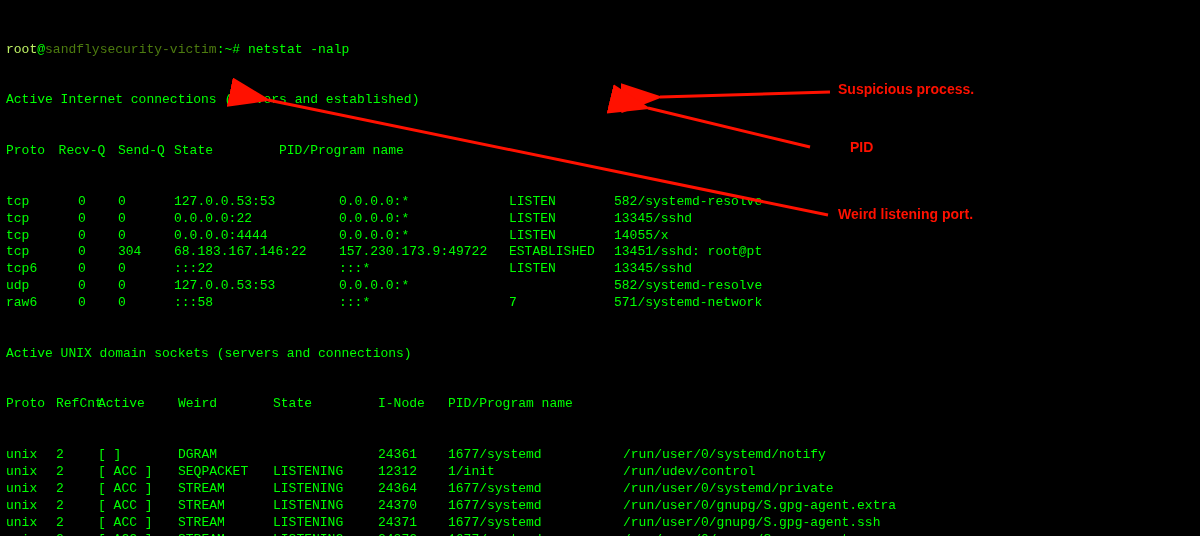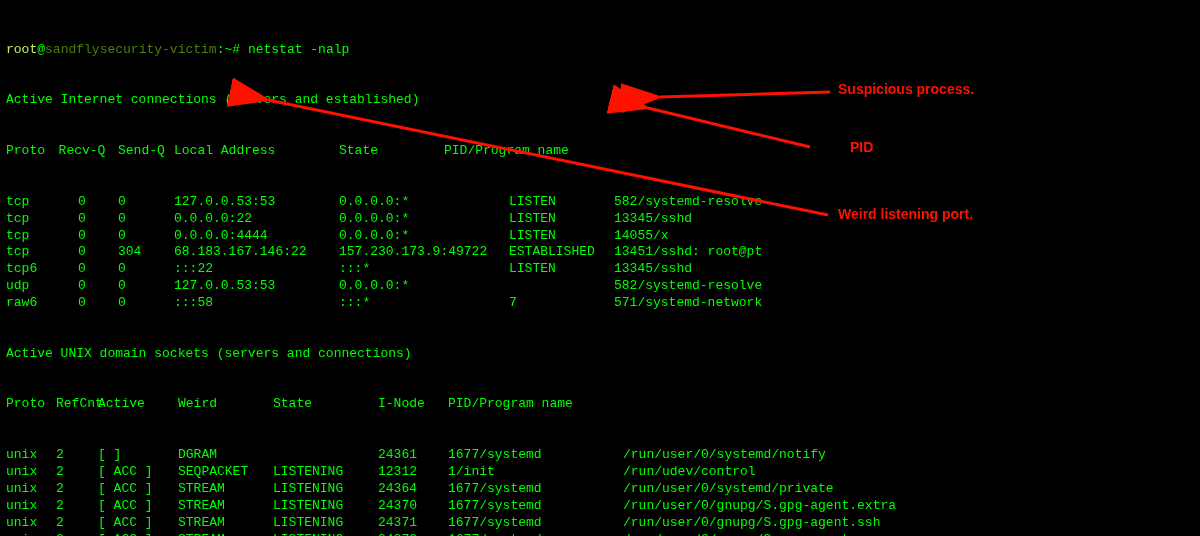--- a/index.html
+++ b/index.html
@@ -24,21 +24,21 @@
 .u-path{display:inline-block;width:420px}
 .annot{position:absolute;font-family:Verdana,Arial,sans-serif;font-weight:700;color:#f10;font-size:14px}
 svg.arrows{position:absolute;top:0;left:0;pointer-events:none}
 </style>
 </head>
 <body>
 
 <div class="term">
   <div class="prompt"><span class="user">root</span><span>@</span><span class="host">sandflysecurity-victim</span><span>:~# </span><span>netstat -nalp</span></div>
   <div>Active Internet connections (servers and established)</div>
-  <div class="row"><span class="c-proto">Proto</span><span class="c-recvq">Recv-Q</span><span class="c-sendq">Send-Q</span><span class="c-local">Local Address</span><span class="c-state">State</span><span class="c-pid">PID/Program name</span></div>
+  <div class="row"><span class="c-proto">Proto</span><span class="c-recvq">Recv-Q</span><span class="c-sendq">Send-Q</span><span class="c-state">State</span><span class="c-pid">PID/Program name</span></div>
   <div id="inet-rows"><div class="row"><span class="c-proto">tcp</span><span class="c-recvq">0</span><span class="c-sendq">0</span><span class="c-local">127.0.0.53:53</span><span class="c-foreign">0.0.0.0:*</span><span class="c-state">LISTEN</span><span class="c-pid">582/systemd-resolve</span></div><div class="row"><span class="c-proto">tcp</span><span class="c-recvq">0</span><span class="c-sendq">0</span><span class="c-local">0.0.0.0:22</span><span class="c-foreign">0.0.0.0:*</span><span class="c-state">LISTEN</span><span class="c-pid">13345/sshd</span></div><div class="row"><span class="c-proto">tcp</span><span class="c-recvq">0</span><span class="c-sendq">0</span><span class="c-local">0.0.0.0:4444</span><span class="c-foreign">0.0.0.0:*</span><span class="c-state">LISTEN</span><span class="c-pid">14055/x</span></div><div class="row"><span class="c-proto">tcp</span><span class="c-recvq">0</span><span class="c-sendq">304</span><span class="c-local">68.183.167.146:22</span><span class="c-foreign">157.230.173.9:49722</span><span class="c-state">ESTABLISHED</span><span class="c-pid">13451/sshd: root@pt</span></div><div class="row"><span class="c-proto">tcp6</span><span class="c-recvq">0</span><span class="c-sendq">0</span><span class="c-local">:::22</span><span class="c-foreign">:::*</span><span class="c-state">LISTEN</span><span class="c-pid">13345/sshd</span></div><div class="row"><span class="c-proto">udp</span><span class="c-recvq">0</span><span class="c-sendq">0</span><span class="c-local">127.0.0.53:53</span><span class="c-foreign">0.0.0.0:*</span><span class="c-state"></span><span class="c-pid">582/systemd-resolve</span></div><div class="row"><span class="c-proto">raw6</span><span class="c-recvq">0</span><span class="c-sendq">0</span><span class="c-local">:::58</span><span class="c-foreign">:::*</span><span class="c-state">7</span><span class="c-pid">571/systemd-network</span></div></div>
   <div>Active UNIX domain sockets (servers and connections)</div>
   <div class="row"><span class="u-proto">Proto</span><span class="u-refcnt">RefCnt</span><span class="u-flags">Active</span><span class="u-type">Weird</span><span class="u-state">State</span><span class="u-inode">I-Node</span><span class="u-pid">PID/Program name</span></div>
   <div id="unix-rows"><div class="row"><span class="u-proto">unix</span><span class="u-refcnt">2</span><span class="u-flags">[ ]</span><span class="u-type">DGRAM</span><span class="u-state"></span><span class="u-inode">24361</span><span class="u-pid">1677/systemd</span><span class="u-path">/run/user/0/systemd/notify</span></div><div class="row"><span class="u-proto">unix</span><span class="u-refcnt">2</span><span class="u-flags">[ ACC ]</span><span class="u-type">SEQPACKET</span><span class="u-state">LISTENING</span><span class="u-inode">12312</span><span class="u-pid">1/init</span><span class="u-path">/run/udev/control</span></div><div class="row"><span class="u-proto">unix</span><span class="u-refcnt">2</span><span class="u-flags">[ ACC ]</span><span class="u-type">STREAM</span><span class="u-state">LISTENING</span><span class="u-inode">24364</span><span class="u-pid">1677/systemd</span><span class="u-path">/run/user/0/systemd/private</span></div><div class="row"><span class="u-proto">unix</span><span class="u-refcnt">2</span><span class="u-flags">[ ACC ]</span><span class="u-type">STREAM</span><span class="u-state">LISTENING</span><span class="u-inode">24370</span><span class="u-pid">1677/systemd</span><span class="u-path">/run/user/0/gnupg/S.gpg-agent.extra</span></div><div class="row"><span class="u-proto">unix</span><span class="u-refcnt">2</span><span class="u-flags">[ ACC ]</span><span class="u-type">STREAM</span><span class="u-state">LISTENING</span><span class="u-inode">24371</span><span class="u-pid">1677/systemd</span><span class="u-path">/run/user/0/gnupg/S.gpg-agent.ssh</span></div><div class="row"><span class="u-proto">unix</span><span class="u-refcnt">2</span><span class="u-flags">[ ACC ]</span><span class="u-type">STREAM</span><span class="u-state">LISTENING</span><span class="u-inode">24372</span><span class="u-pid">1677/systemd</span><span class="u-path">/run/user/0/gnupg/S.gpg-agent</span></div></div>
 </div>
 
 <svg class="arrows" width="1200" height="536">
   <defs>
       <marker id="ah" markerWidth="14" markerHeight="10" refX="1" refY="5" orient="auto">
         <polygon points="14,0 0,5 14,10" fill="#f10"></polygon>

